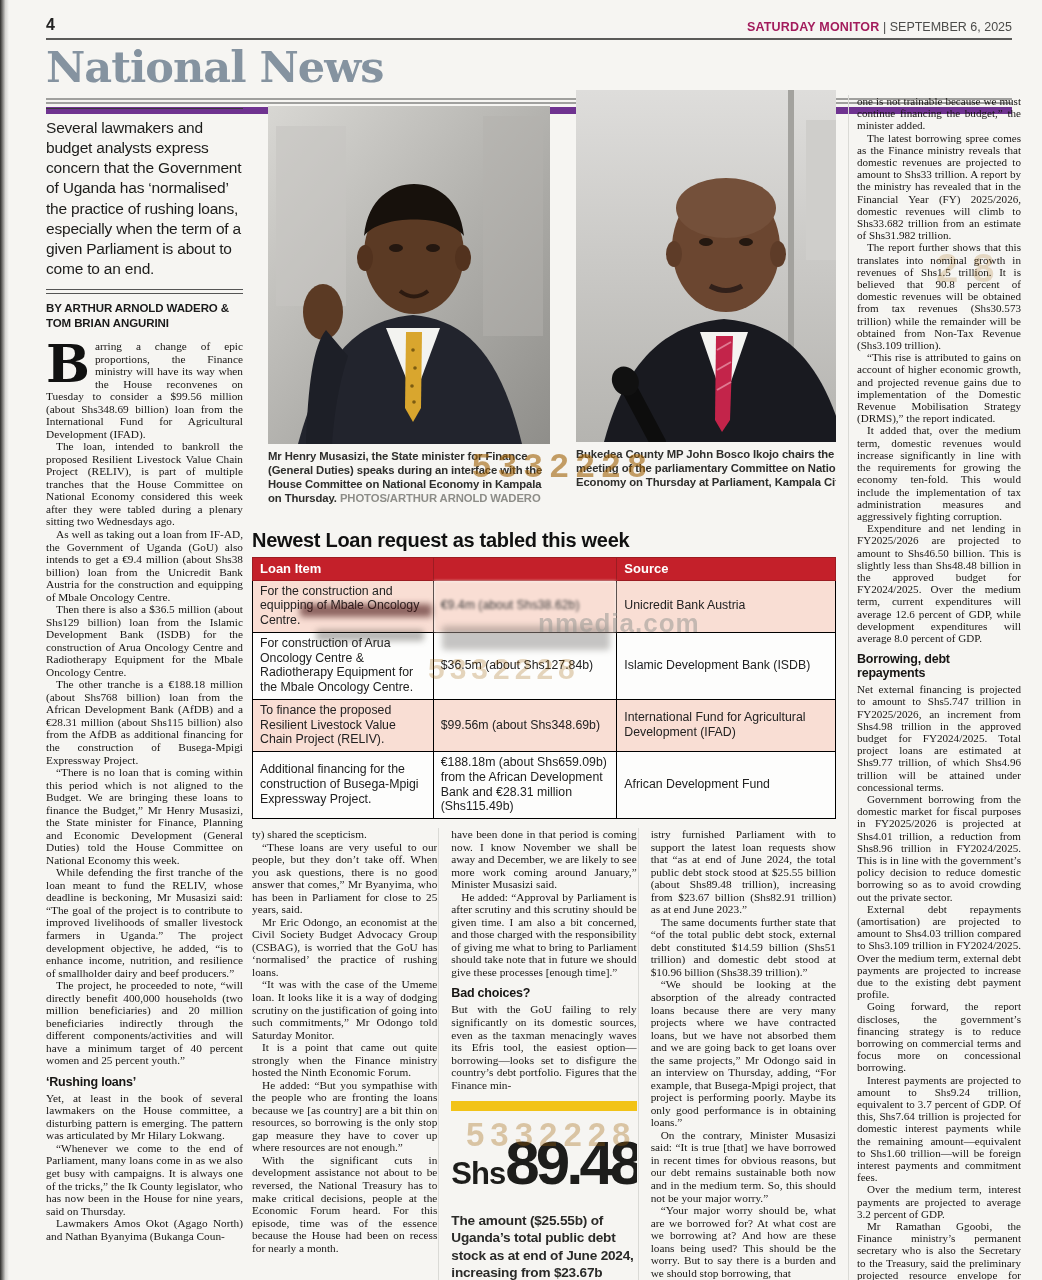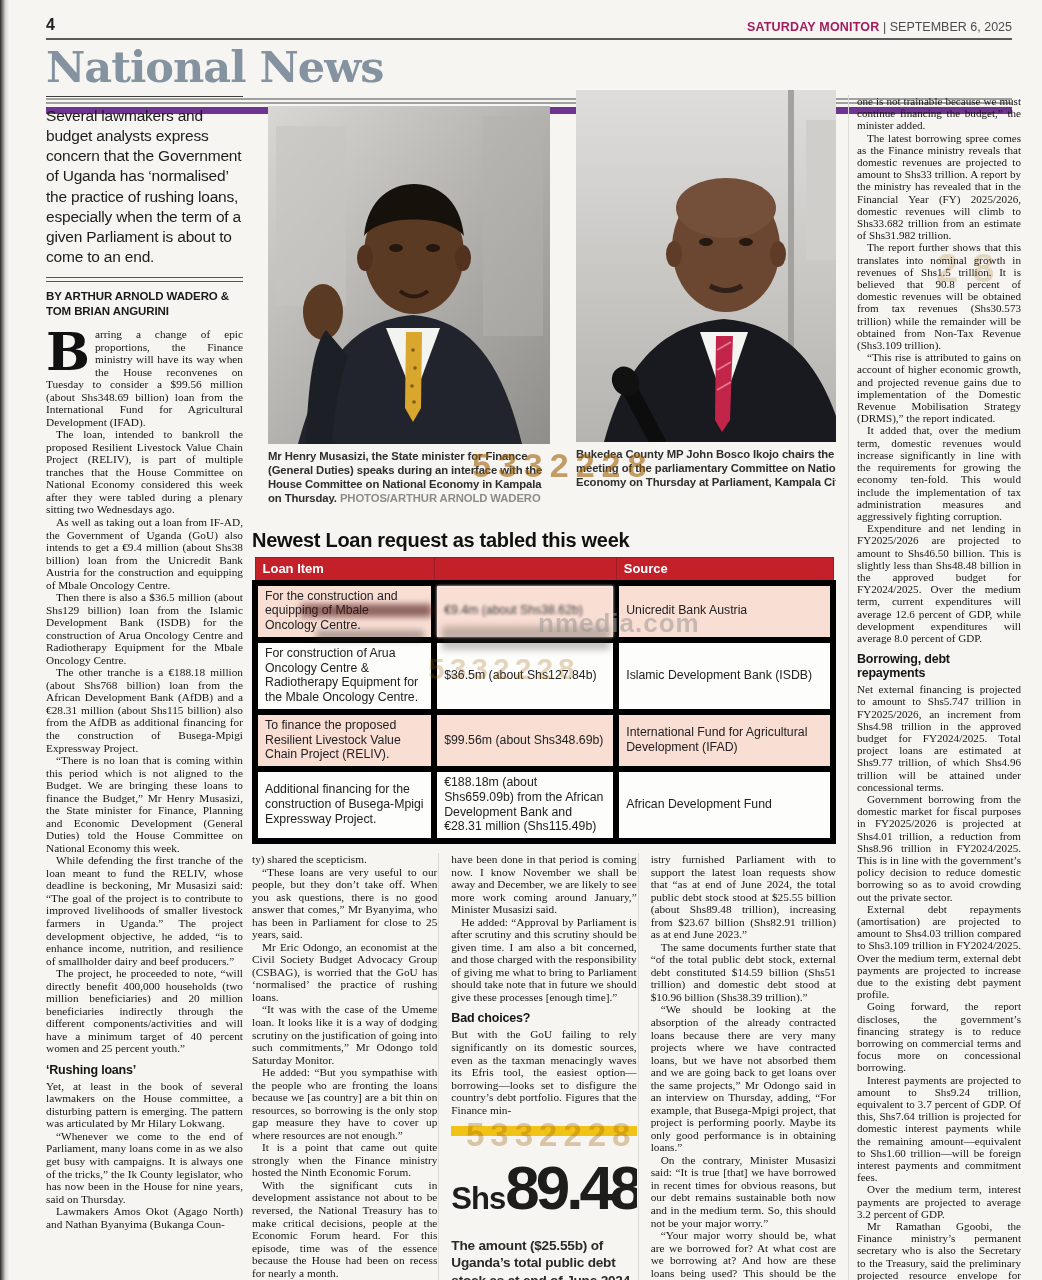--- a/index.html
+++ b/index.html
@@ -14,21 +14,21 @@
         border-bottom:2px solid #5a5a58;padding-bottom:4px;}
   .pageno{font-family:"Liberation Sans",sans-serif;font-weight:bold;font-size:16px;color:#222;}
   .brandline{font-family:"Liberation Sans",sans-serif;font-size:12.5px;color:#4c4c4a;}
   .brand{font-weight:bold;color:#A21C5C;letter-spacing:.2px;}
   .section-title{font-family:"DejaVu Serif",serif;font-weight:bold;font-size:43px;
         color:#8593A0;letter-spacing:-1px;margin:2px 0 6px;}
   .rule-gray{height:2px;background:#a0a09e;margin-top:2px;}
   .rule-purple{height:7px;background:#6F3390;margin-top:3px;}
 
   
-  .rail-a{position:absolute;left:46px;top:96px;width:197px;bottom:0;overflow:hidden;}
+  .rail-a{position:absolute;left:46px;top:108px;width:197px;bottom:0;overflow:hidden;}
   .rail-a-rule{border-top:1.5px solid #3c3c3a;margin-bottom:9px;}
   .standfirst{font-family:"Liberation Sans",sans-serif;font-size:15.5px;line-height:1.3;
         color:#1c1c1a;letter-spacing:-.2px;}
   .byline-rules{border-top:1px solid #555;height:3px;border-bottom:1px solid #555;margin:10px 0 7px;}
   .byline{font-family:"Liberation Sans",sans-serif;font-weight:bold;font-size:11.5px;
         line-height:1.3;color:#1a1a1a;margin-bottom:9px;letter-spacing:-.1px;}
 
   
   .copy p{margin:0;font-size:11.3px;line-height:1.11;text-align:justify;text-indent:10px;}
   .copy p:first-child,.copy p.has-dc,.copy .subhead + p{text-indent:0;}
@@ -47,21 +47,21 @@
   .cap{font-family:"Liberation Sans",sans-serif;font-weight:bold;font-size:11.3px;line-height:1.24;
         color:#2e2e2c;margin-top:5px;letter-spacing:-.1px;}
   .credit{color:#8d8d88;}
 
   .tbl-title{font-family:"Liberation Sans",sans-serif;font-weight:bold;font-size:20px;
         letter-spacing:-.3px;margin:8px 0 5px;color:#111;}
   table.loans{width:100%;border-collapse:collapse;font-family:"Liberation Sans",sans-serif;
         font-size:12.3px;line-height:1.2;color:#222;}
   table.loans th{background:#C4202A;color:#fff;text-align:left;font-size:13px;
         padding:3px 7px;border:1px solid #9c1c22;}
-  table.loans td{border:6px solid #000000;padding:3px 7px 4px;vertical-align:middle;background:#fdfdfc;}
+  table.loans td{border:1px solid #000000;padding:3px 7px 4px;vertical-align:middle;background:#fdfdfc;}
   table.loans tr.shaded td{background:#F9DED4;}
   table.loans col.c1{width:31%;}table.loans col.c2{width:31.5%;}table.loans col.c3{width:37.5%;}
   td.blurred{filter:blur(1.6px);color:#3a3a3a;}
 
   .cols{display:flex;gap:13px;margin-top:9px;}
   .col{width:186px;overflow:hidden;}
   .col + .col{border-left:1px solid #dadad6;padding-left:12px;margin-left:-12px;}
 
   
   .stat-bar{height:10px;background:#F2C317;margin:10px 0 16px;}
@@ -237,22 +237,22 @@
           </tr>
         </tbody>
     </table>
 
     <div class="cols">
       <div class="col copy">
           <p>ty) shared the scepticism.</p>
           <p>“These loans are very useful to our people, but they don’t take off. When you ask questions, there is no good answer that comes,” Mr Byanyima, who has been in Parliament for close to 25 years, said.</p>
           <p>Mr Eric Odongo, an economist at the Civil Society Budget Advocacy Group (CSBAG), is worried that the GoU has ‘normalised’ the practice of rushing loans.</p>
           <p>“It was with the case of the Umeme loan. It looks like it is a way of dodging scrutiny on the justification of going into such commitments,” Mr Odongo told Saturday Monitor.</p>
+          <p>It is a point that came out quite strongly when the Finance ministry hosted the Ninth Economic Forum.</p>
           <p>He added: “But you sympathise with the people who are fronting the loans because we [as country] are a bit thin on resources, so borrowing is the only stop gap measure they have to cover up where resources are not enough.”</p>
-          <p>It is a point that came out quite strongly when the Finance ministry hosted the Ninth Economic Forum.</p>
           <p>With the significant cuts in development assistance not about to be reversed, the National Treasury has to make critical decisions, people at the Economic Forum heard. For this episode, time was of the essence because the House had been on recess for nearly a month.</p>
         </div>
       <div class="col">
         <div class="copy">
             <p>have been done in that period is coming now. I know November we shall be away and December, we are likely to see more work coming around January,” Minister Musasizi said.</p>
             <p>He added: “Approval by Parliament is after scrutiny and this scrutiny should be given time. I am also a bit concerned, and those charged with the responsibility of giving me what to bring to Parliament should take note that in future we should give these processes [enough time].”</p>
             <h3 class="subhead">Bad choices?</h3>
             <p>But with the GoU failing to rely significantly on its domestic sources, even as the taxman menacingly waves its Efris tool, the easiest option—borrowing—looks set to disfigure the country’s debt portfolio. Figures that the Finance min-</p>
           </div>
         <div class="stat-bar"></div>

